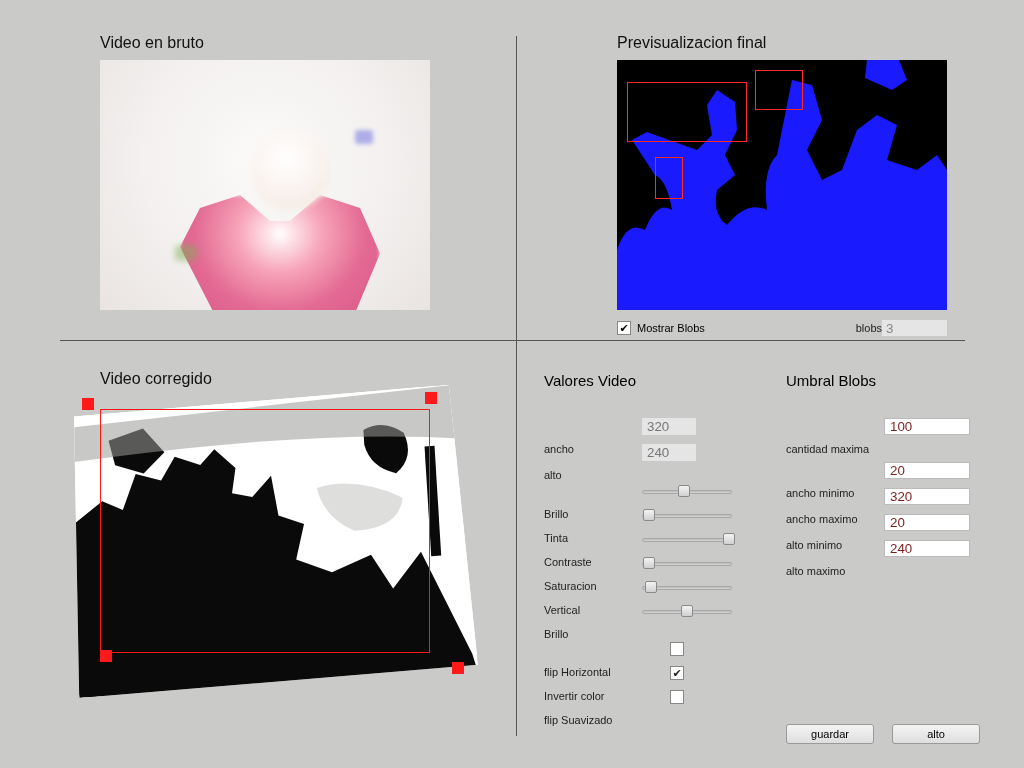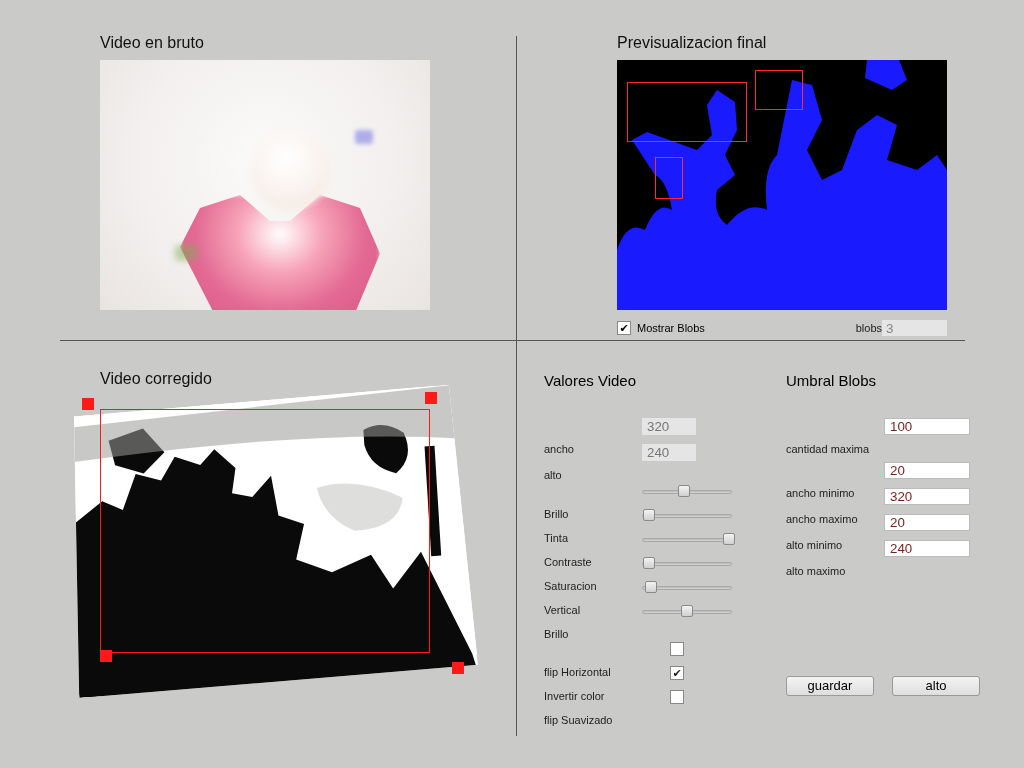--- a/index.html
+++ b/index.html
@@ -107,24 +107,25 @@
   }
   .chkbox {
     width:14px; height:14px; background:#fff; border:1px solid #888;
     display:inline-flex; align-items:center; justify-content:center;
     font-size:11px; line-height:1;
   }
   .chkbox.checked::after { content:"✔"; font-size:11px; }
 
   .btn {
     display:inline-block; width:88px; height:20px; text-align:center;
-    font-size:13px; line-height:18px;
+    font-size:11px; line-height:18px;
     background:linear-gradient(#f4f4f4,#dedede);
     border:1px solid #9a9a9a; border-radius:3px;
     cursor:pointer;
+    margin-top:48px;
   }
   #btn-row { position:absolute; left:786px; top:676px; width:218px; display:flex; gap:18px; justify-content:flex-start;}
 </style>
 </head>
 <body>
 
 <div class="page">
   <div class="vline"></div>
   <div class="hline"></div>
 

